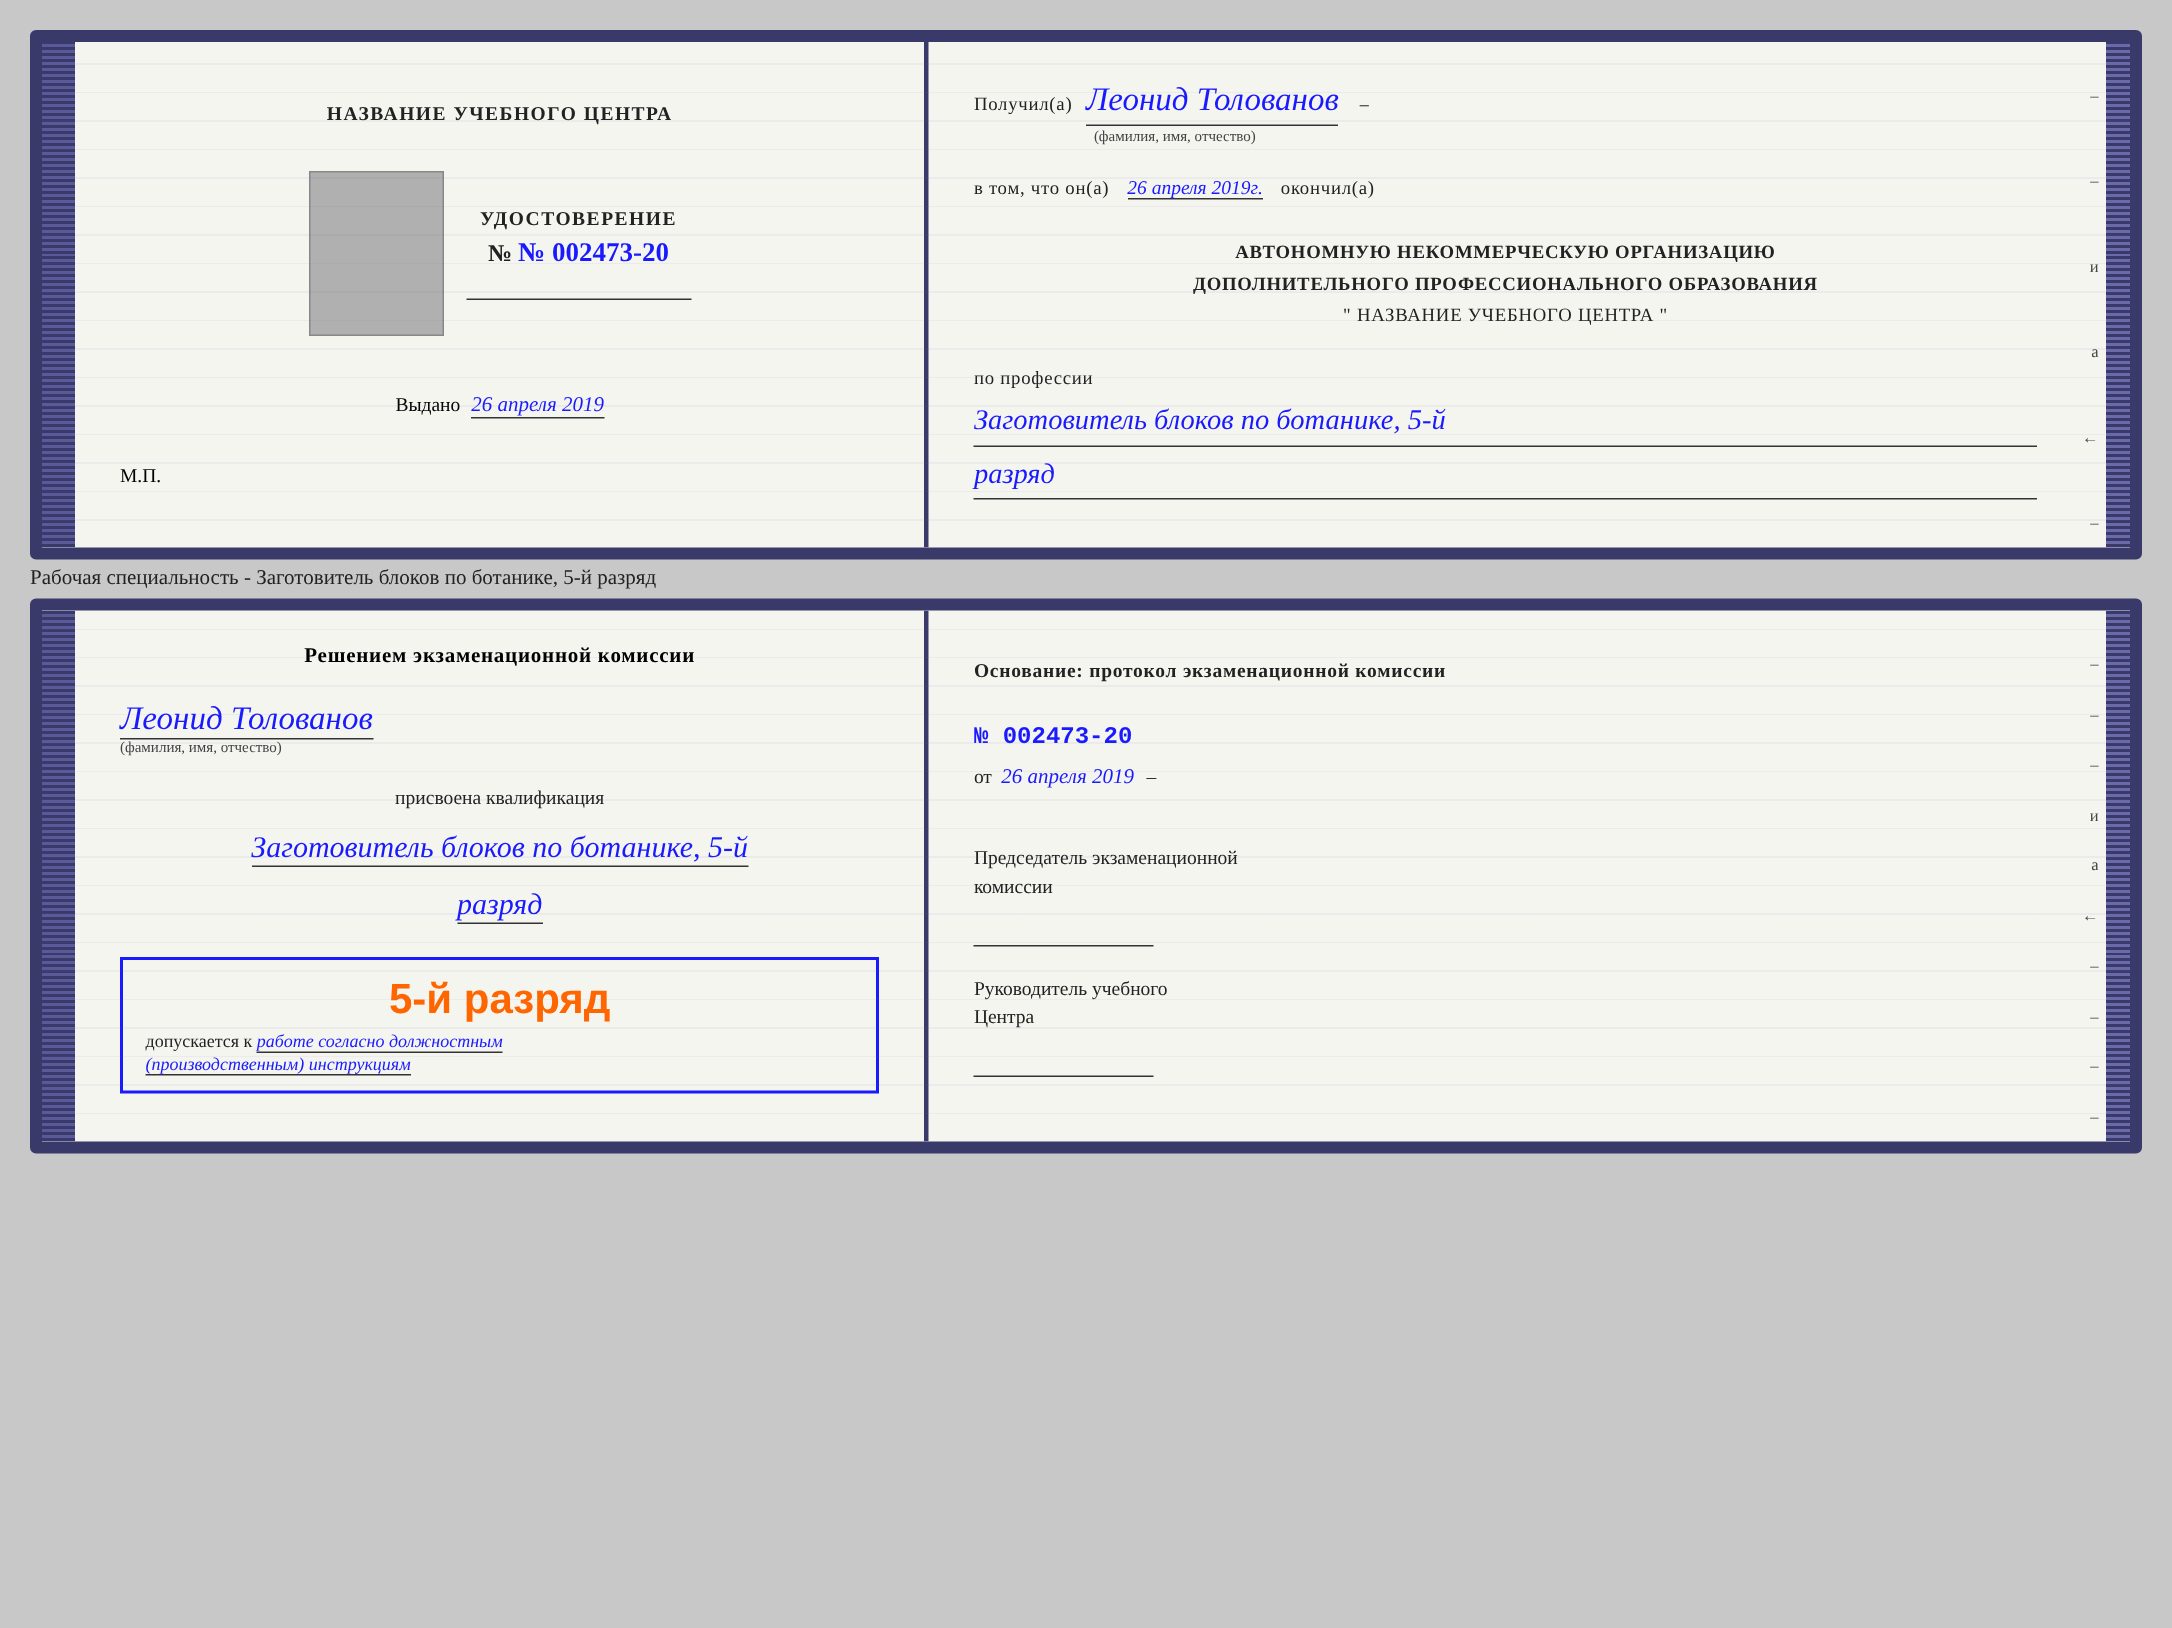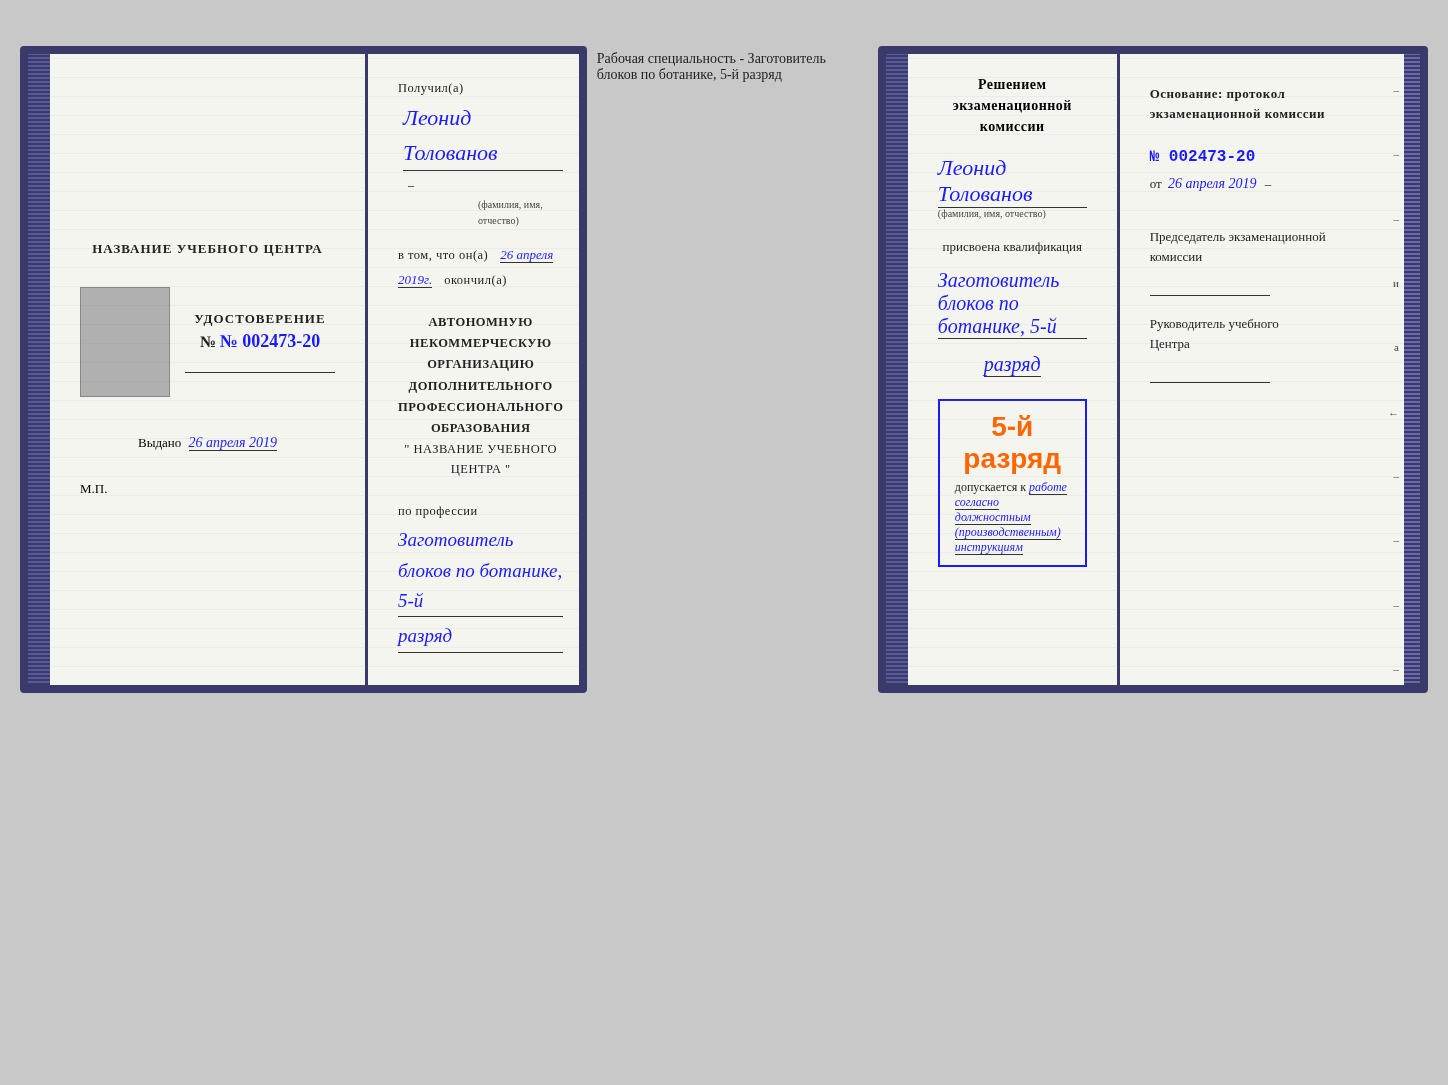--- a/index.html
+++ b/index.html
@@ -6,23 +6,21 @@
     body {
       background: #c8c8c8;
       font-family: 'Times New Roman', Times, serif;
       width: 1448px;
       min-height: 1085px;
       padding: 20px;
     }
 
     .certificate-container {
       display: flex;
-      flex-direction: row;
-      gap: 10px;
-      margin-top: 26px;
+      flex-direction: column;
     }
 
     
     .cert-doc {
       background: #f5f5f0;
       border: 8px solid #3a3a6a;
       border-radius: 4px;
       display: flex;
       position: relative;
       overflow: hidden;

